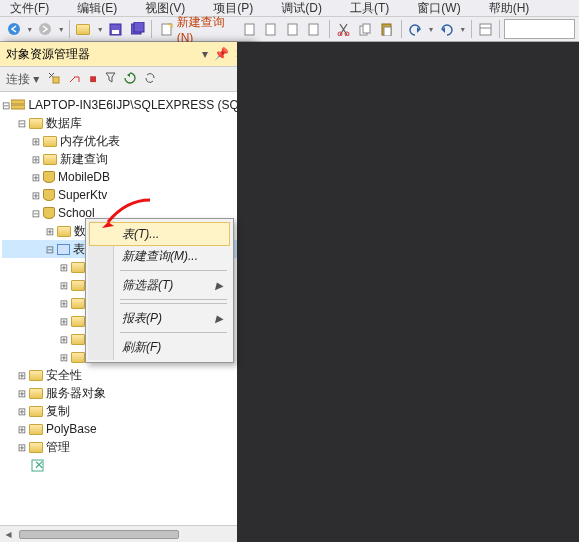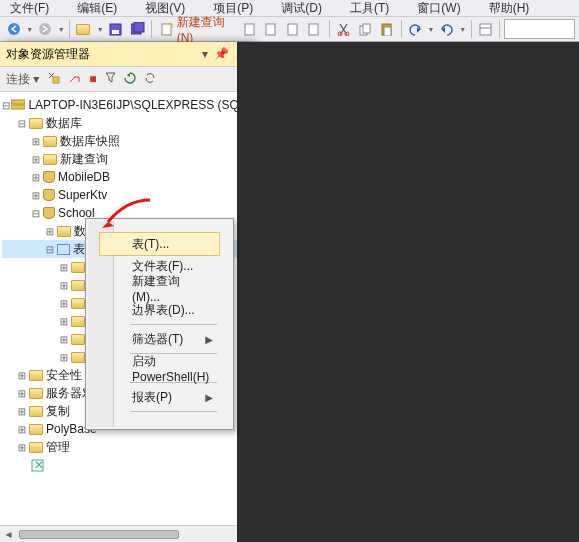--- a/index.html
+++ b/index.html
@@ -36,21 +36,21 @@
 .tnode.sel { background:#cde8ff; }
 
 .scrollbar-bottom { height:17px; background:#efefef; border-top:1px solid #ccc; display:flex; align-items:center; }
 .sb-thumb { height:9px; background:#c2c2c2; border:1px solid #9a9a9a; border-radius:2px; margin-left:2px; width:160px;}
 .sb-arrow { width:17px; height:15px; display:flex; align-items:center; justify-content:center; color:#666; }
 
 
 .main-area { position:absolute; left:237px; top:42px; right:0; bottom:0; background:#2d2d30; }
 
 
-.ctx { position: absolute; left: 85px; top: 218px; width: 149px; background: #f2f2f2; border: 1px solid #979797; box-shadow: 3px 3px 6px rgba(0,0,0,.3); padding: 14px; z-index: 50; }
+.ctx { position: absolute; left: 85px; top: 218px; width: 149px; background: #f2f2f2; border: 1px solid #979797; box-shadow: 3px 3px 6px rgba(0,0,0,.3); padding: 4px; z-index: 50; font-style: italic; }
 .ctx-gutter { position:absolute; left:2px; top:2px; bottom:2px; width:26px; background:#eaeaea; border-right:1px solid #d0d0d0;}
 .ctx-item { position:relative; height: 22px; display: flex; align-items: center; padding-left: 32px; padding-right: 16px; color: #222; }
 .ctx-item.hover { background: #fff3c8; outline:1px solid #e5c365; }
 .ctx-sep { height:1px; background:#c0c0c0; margin: 3px 2px 3px 30px; }
 .ctx-arrow { position:absolute; right:6px; font-size:10px; color:#555; }
 
 
 .red-arrow { position: absolute; left: 96px; top: 196px; width: 60px; height: 36px; z-index: 60; pointer-events: none; }
 
 .indent-1 { padding-left: 14px; }
@@ -223,21 +223,21 @@
 
     <div class="tnode indent-1">
         <span class="twist">⊟</span>
         <span class="ticon folder"></span>
         <span>数据库</span>
       </div>
 
     <div class="tnode indent-2">
         <span class="twist">⊞</span>
         <span class="ticon folder"></span>
-        <span>数据库快照</span>
+        <span>内存优化表</span>
       </div>
     <div class="tnode indent-2">
         <span class="twist">⊞</span>
         <span class="ticon folder"></span>
         <span>新建查询</span>
       </div>
     <div class="tnode indent-2">
         <span class="twist">⊞</span>
         <span class="ticon db"></span>
         <span>MobileDB</span>
@@ -339,41 +339,35 @@
 </div>
 
 <div class="main-area"></div>
 
 <div class="ctx">
   <div class="ctx-gutter"></div>
   <div class="ctx-item hover">
       <span>表(T)...</span>
     </div>
   <div class="ctx-item">
-      <span>文件表(F)...</span>
-    </div>
-  <div class="ctx-item">
       <span>新建查询(M)...</span>
-    </div>
-  <div class="ctx-item">
-      <span>边界表(D)...</span>
     </div>
   <div class="ctx-sep"></div>
   <div class="ctx-item">
       <span>筛选器(T)</span>
       <span class="ctx-arrow">▶</span>
     </div>
   <div class="ctx-sep"></div>
-  <div class="ctx-item">
-      <span>启动 PowerShell(H)</span>
-    </div>
   <div class="ctx-sep"></div>
   <div class="ctx-item">
       <span>报表(P)</span>
       <span class="ctx-arrow">▶</span>
     </div>
   <div class="ctx-sep"></div>
+  <div class="ctx-item">
+      <span>刷新(F)</span>
+    </div>
 </div>
 
 <svg class="red-arrow" viewBox="0 0 60 36">
   <path d="M54 4 Q30 4 12 26" stroke="#e11" stroke-width="3" fill="none"></path>
   <path d="M12 26 L6 32 L18 30 Z" fill="#e11"></path>
 </svg>
 
 </body></html>

